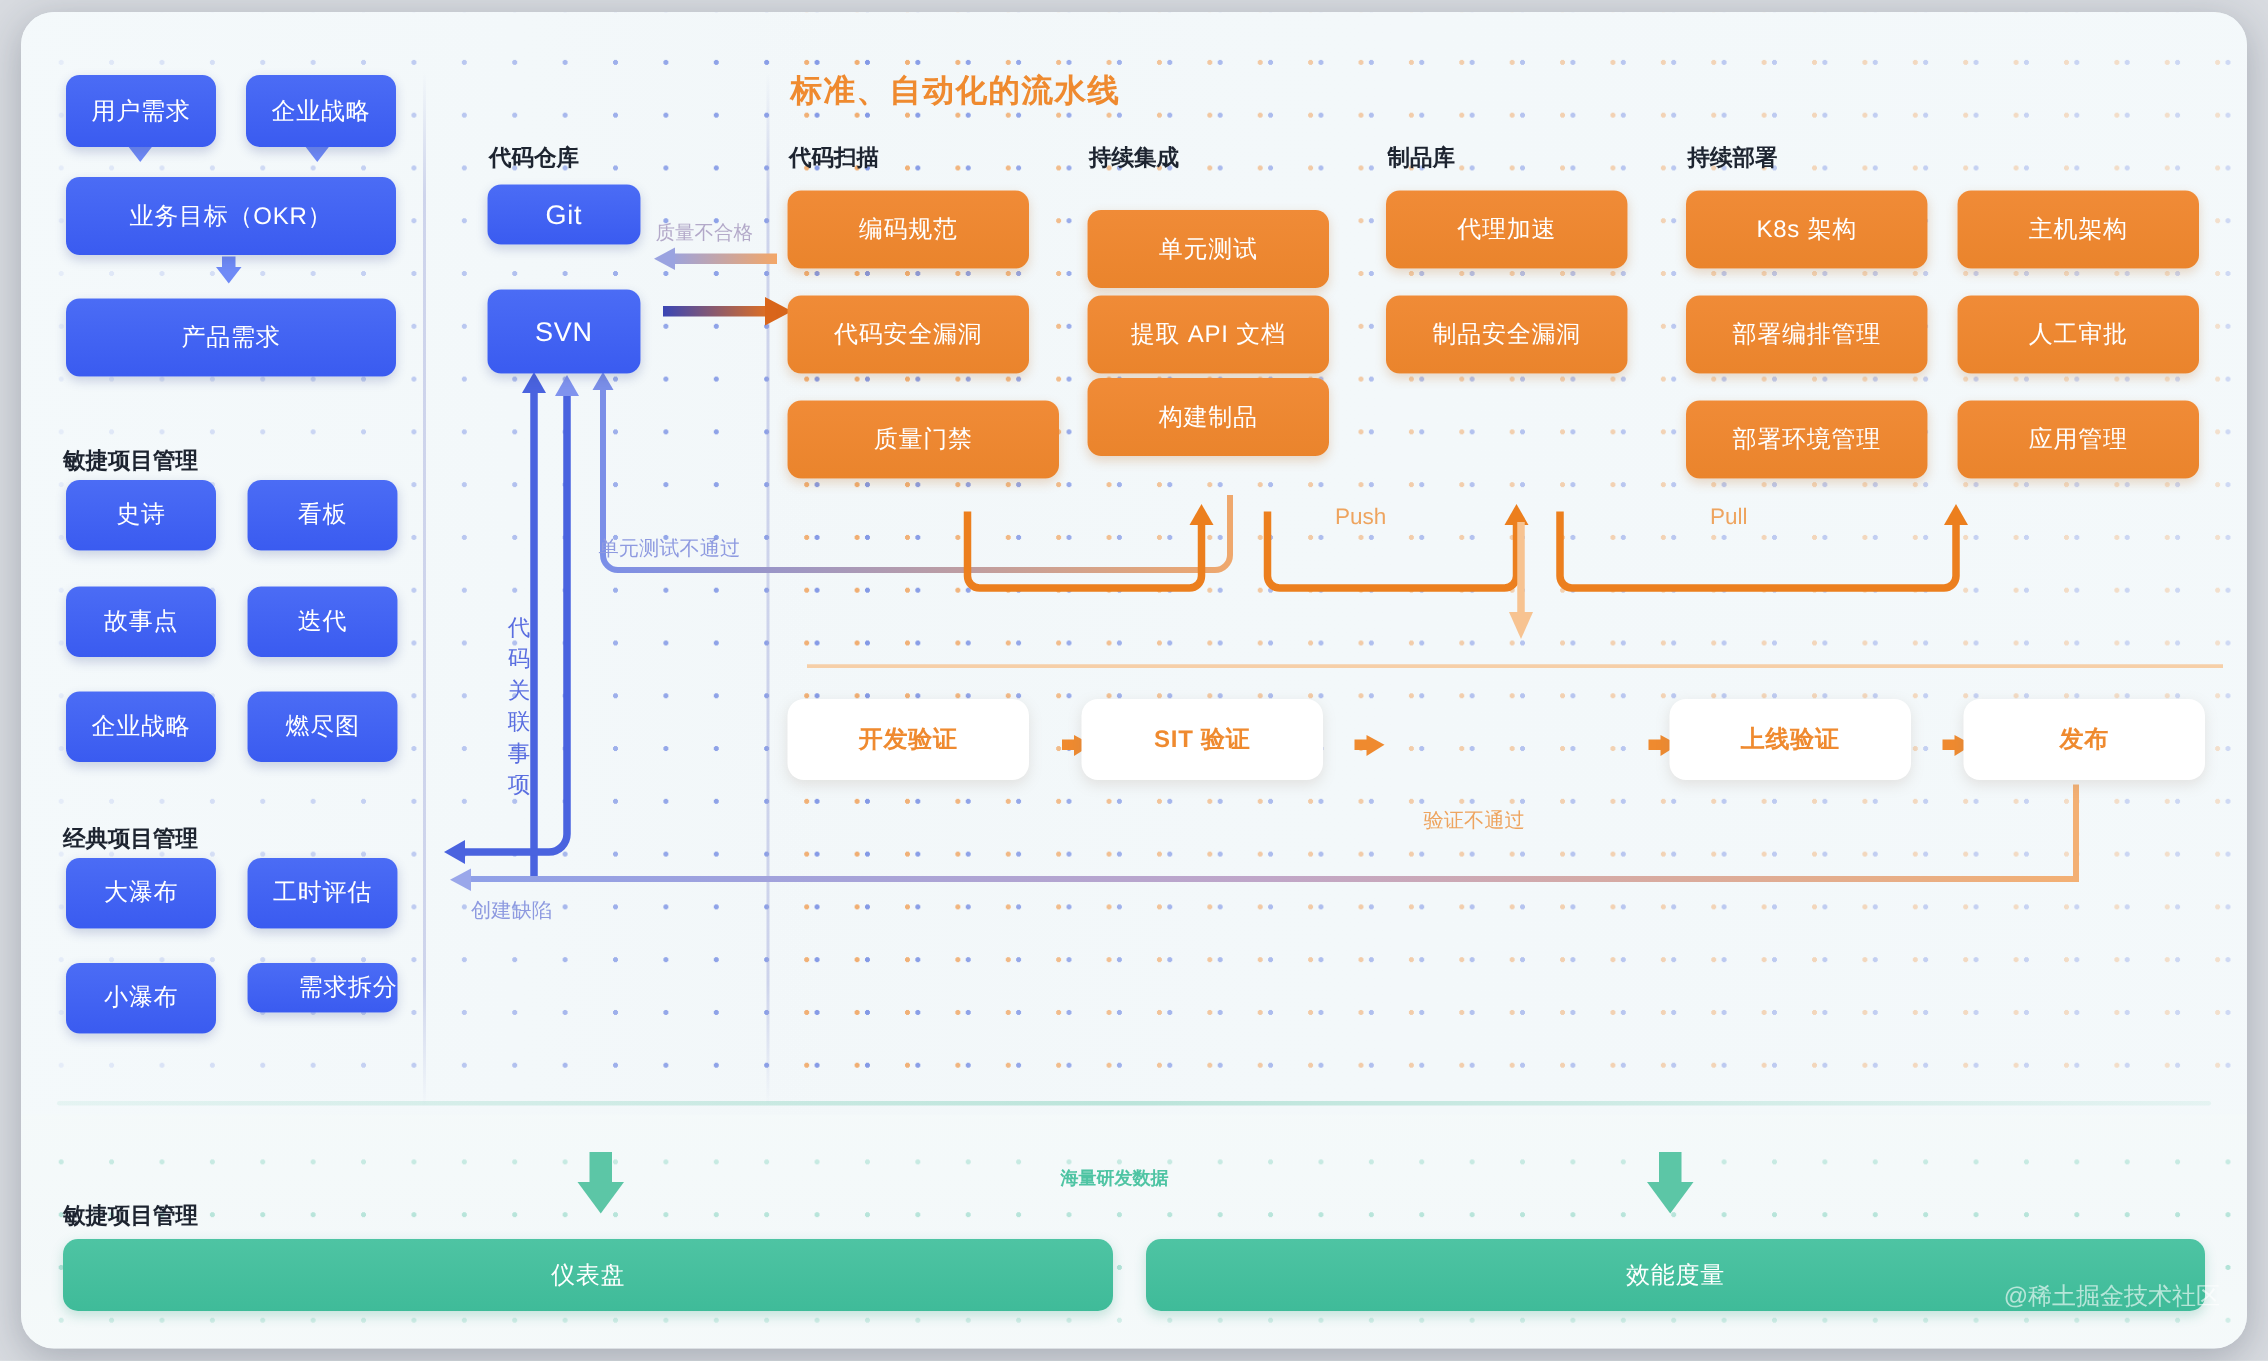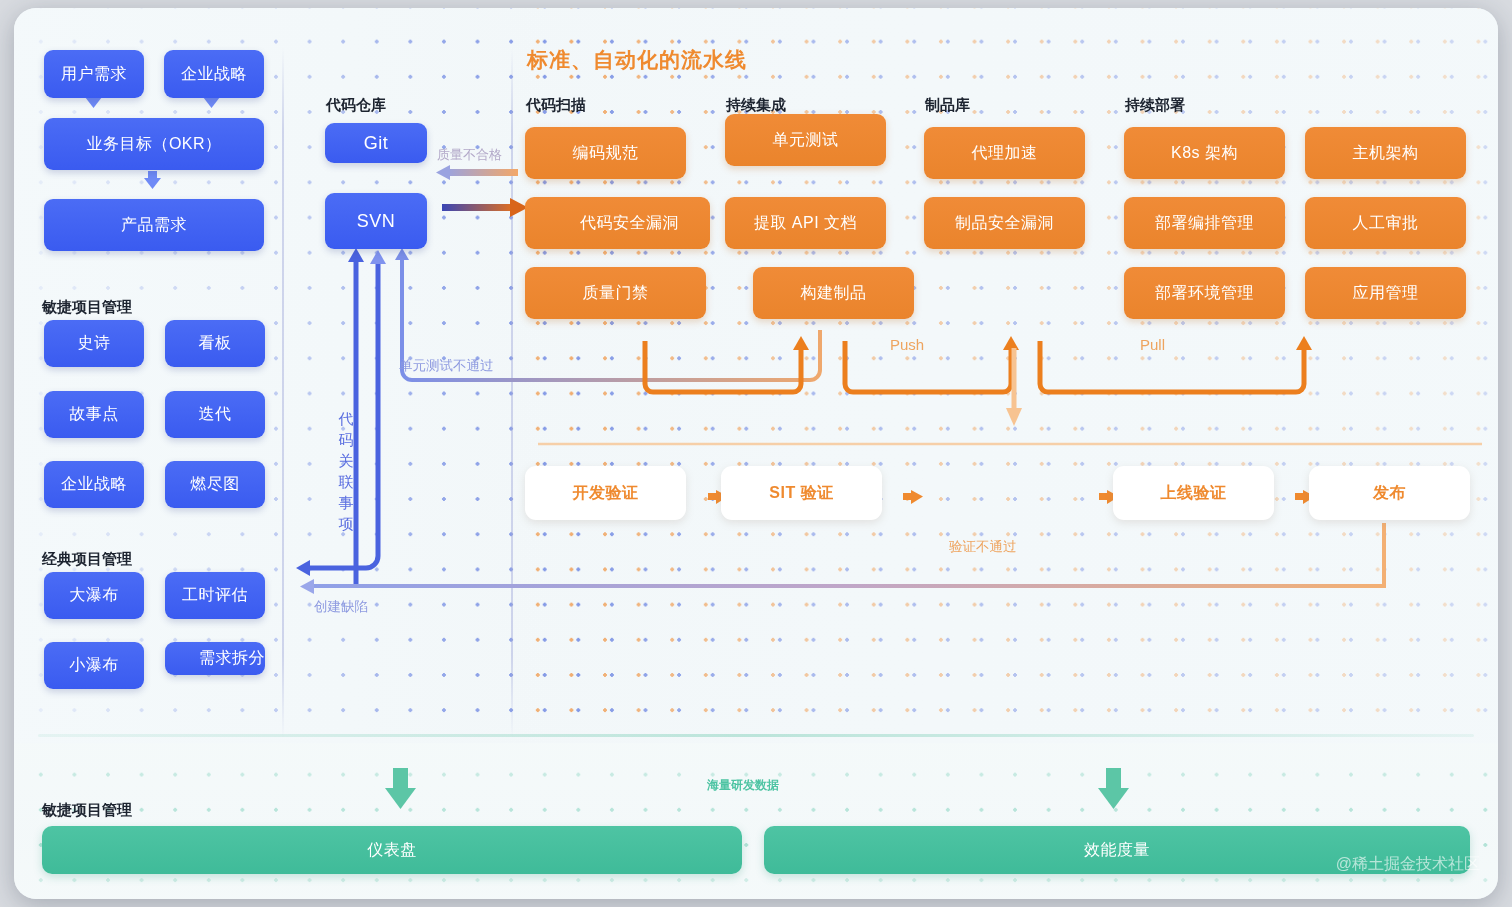--- a/index.html
+++ b/index.html
@@ -263,35 +263,35 @@
         <span>Git</span>
       </div>
     <div class="card blue" style="left:311px;top:185px;width:102px;height:56px;font-size:18px;">
         <span>SVN</span>
       </div>
 
     <div class="col-title" style="left:512px;top:88px;">代码扫描</div>
     <div class="card orange" style="left:511px;top:119px;width:161px;height:52px;">
         <span>编码规范</span>
       </div>
-    <div class="card orange" style="left:511px;top:189px;width:161px;height:52px;padding-left:24px;">
+    <div class="card orange" style="left:511px;top:189px;width:161px;height:52px;">
         <span>代码安全漏洞</span>
       </div>
     <div class="card orange" style="left:511px;top:259px;width:181px;height:52px;">
         <span>质量门禁</span>
       </div>
 
     <div class="col-title" style="left:712px;top:88px;">持续集成</div>
-    <div class="card orange" style="left:711px;top:106px;width:161px;height:52px;">
+    <div class="card orange" style="left:711px;top:132px;width:161px;height:52px;">
         <span>单元测试</span>
       </div>
     <div class="card orange" style="left:711px;top:189px;width:161px;height:52px;">
         <span>提取 API 文档</span>
       </div>
-    <div class="card orange" style="left:711px;top:259px;width:161px;height:52px;margin-left:28px;">
+    <div class="card orange" style="left:711px;top:244px;width:161px;height:52px;">
         <span>构建制品</span>
       </div>
 
     <div class="col-title" style="left:911px;top:88px;">制品库</div>
     <div class="card orange" style="left:910px;top:119px;width:161px;height:52px;">
         <span>代理加速</span>
       </div>
     <div class="card orange" style="left:910px;top:189px;width:161px;height:52px;">
         <span>制品安全漏洞</span>
       </div>

